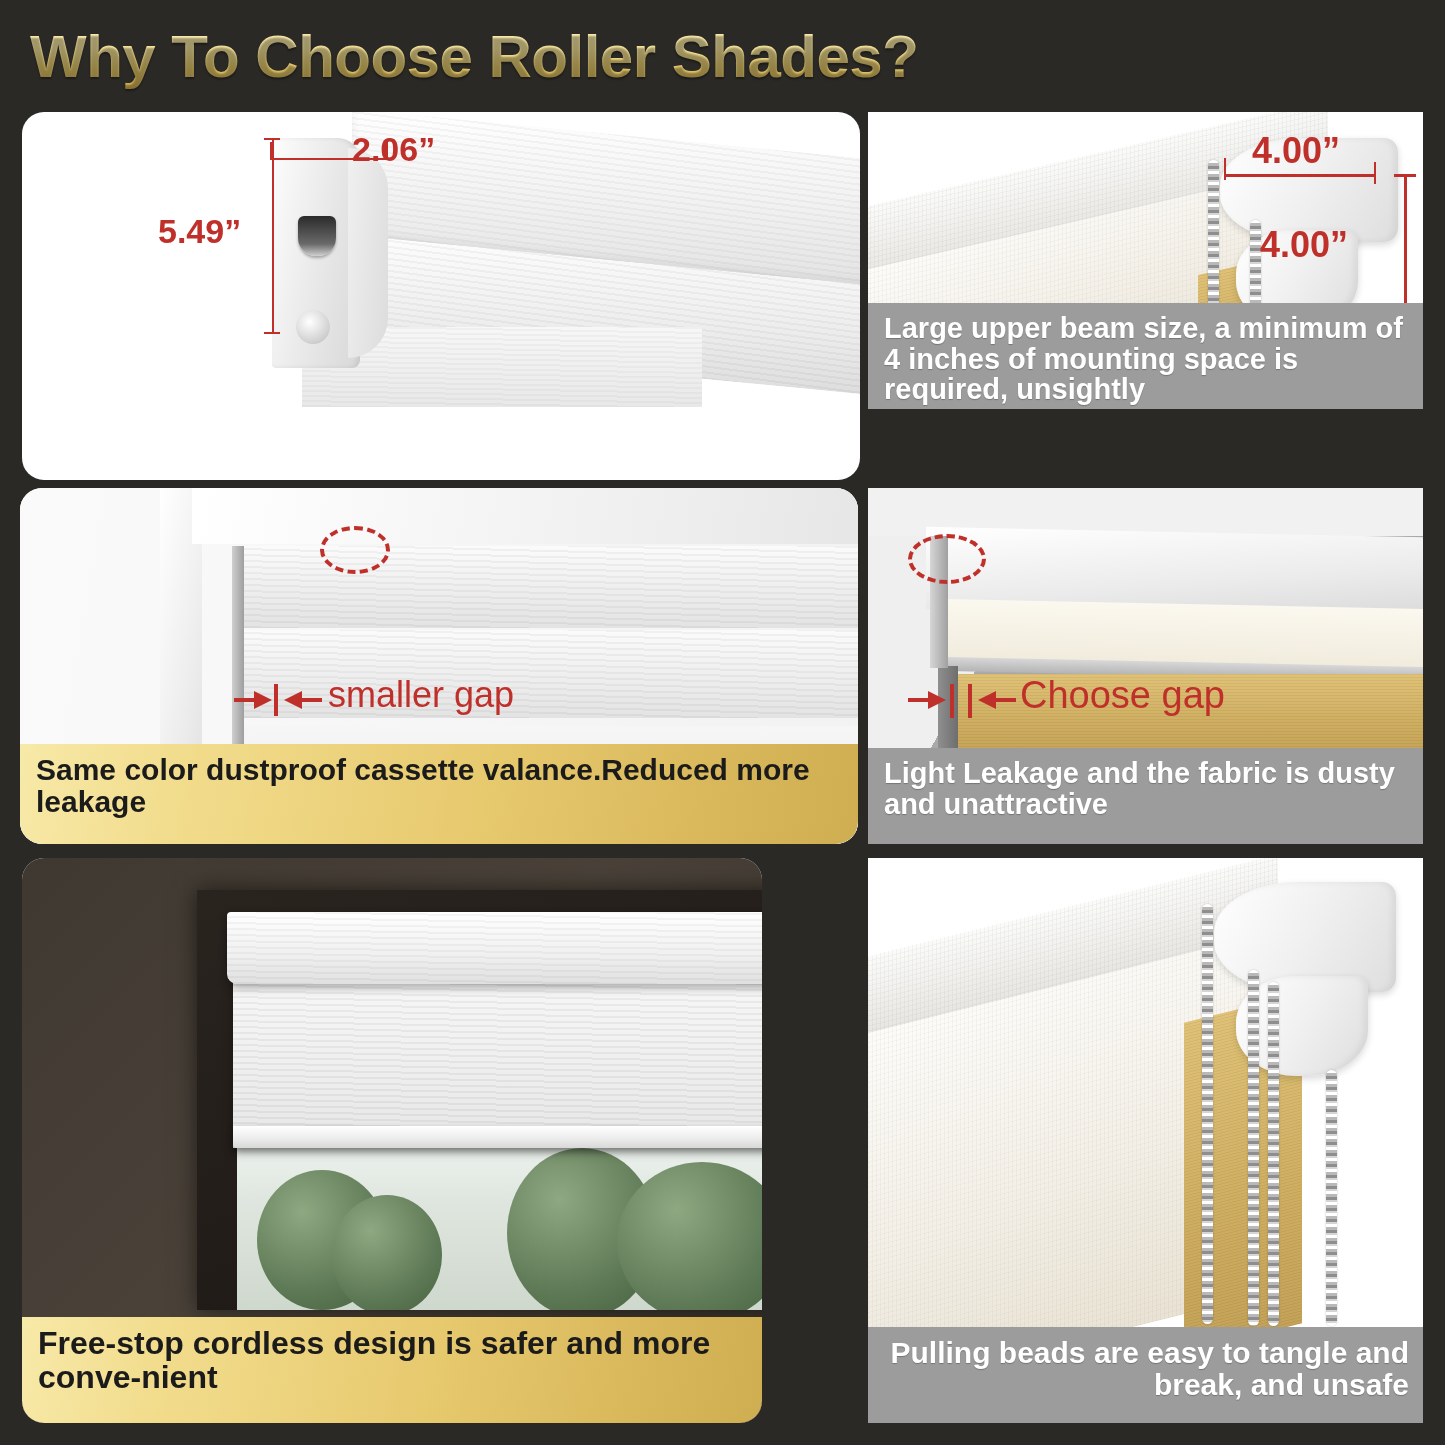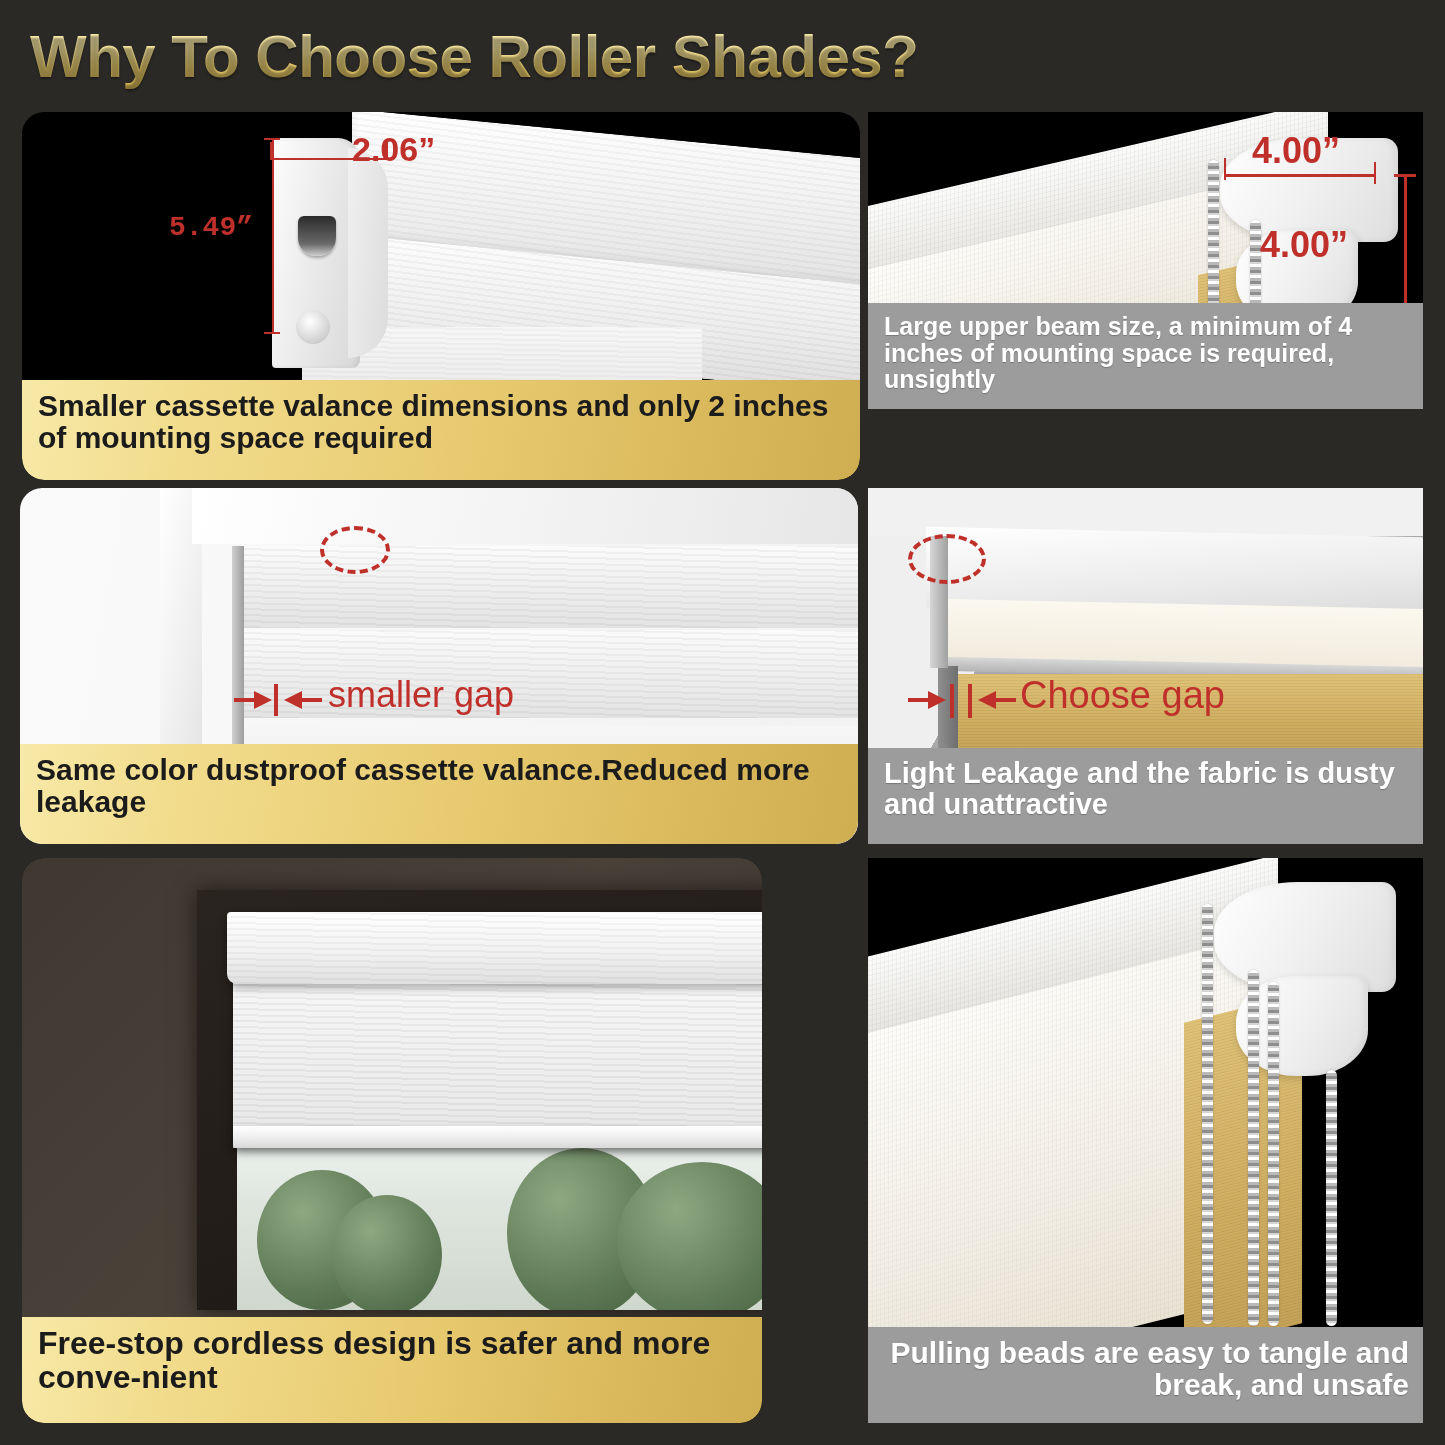--- a/index.html
+++ b/index.html
@@ -19,21 +19,21 @@
     letter-spacing:-0.5px;
     background:linear-gradient(180deg,#fff3bd 0%,#f6e49a 38%,#e4c96c 62%,#c9a646 100%);
     -webkit-background-clip:text; background-clip:text;
     color:transparent;
     -webkit-text-fill-color:transparent;
     white-space:nowrap;
     text-shadow:0 2px 2px rgba(0,0,0,.35);
   }
 
   
-  .panel { position:absolute; overflow:hidden; background:#000000;padding-left:32px; }
+  .panel { position:absolute; overflow:hidden; background:#ffffff;padding-left:32px; }
   .panel.rounded { border-radius:22px; }
 
   .photo { position:absolute; left:0; top:0; right:0; bottom:0; overflow:hidden; }
 
   .cap {
     position:absolute; left:0; right:0; bottom:0;
     padding:10px 14px 12px 16px;
     font-weight:bold; line-height:1.06;
     z-index:40;
   }
@@ -45,21 +45,21 @@
 
   
   #p1 { left:22px;  top:112px; width:838px;  height:368px; }
   #p2 { left:868px; top:112px; width:555px;  height:297px; }
   #p3 { left:20px;  top:488px; width:838px;  height:356px; }
   #p4 { left:868px; top:488px; width:555px;  height:356px; }
   #p5 { left:22px;  top:858px; width:740px;  height:565px; }
   #p6 { left:868px; top:858px; width:555px;  height:565px; }
 
   #p1 .cap { height:100px; font-size:30px; border-radius:0 0 22px 22px;}
-  #p2 .cap { height:106px; font-size:25px; }
+  #p2 .cap { height:106px; font-size:29px; }
   #p3 .cap { height:100px; font-size:30px; border-radius:0 0 22px 22px;}
   #p4 .cap { height:96px;  font-size:29px; }
   #p5 .cap { height:106px; font-size:32px; border-radius:0 0 22px 22px;}
   #p6 .cap { height:96px;  font-size:30px;text-align:right; }
 
   
   .v-bracket{
     position:absolute; left:250px; top:26px; width:88px; height:230px;
     background:linear-gradient(100deg,#fdfdfd,#e8e8e8 55%,#d8d8d8);
     border-radius:4px 22px 8px 4px;
@@ -221,23 +221,22 @@
     </div>
 
     <div class="dim-line-h" style="left:248px; top:46px; width:118px;"></div>
     <div class="tick-v" style="left:248px; top:30px;"></div>
     <div class="tick-v" style="left:364px; top:30px;"></div>
     <div class="dim" style="left:330px; top:18px; font-size:34px;">2.06”</div>
 
     <div class="dim-line-v" style="left:250px; top:26px; height:196px;"></div>
     <div class="tick-h" style="left:242px; top:26px;"></div>
     <div class="tick-h" style="left:242px; top:220px;"></div>
-    <div class="dim" style="left:147px; top:100px; font-size:28px;font-family:Liberation Mono, monospace;">5.49”</div>
-  </div>
-  <div class="cap gold">Smaller cassette valance dimensions and only 2 inches of mounting space required</div>
+    <div class="dim" style="left:136px; top:100px; font-size:34px;">5.49”</div>
+  </div>
 </div>
 
 <div class="panel" id="p2">
   <div class="photo">
     <div class="beam" style="left:-10px; top:42px; width:470px; height:108px; transform:skewY(-13deg);"></div>
     <div class="cloth" style="left:-10px; top:110px; width:430px; height:160px; transform:skewY(-13deg);"></div>
     <div class="khaki" style="left:330px; top:148px; width:130px; height:125px; transform:skewY(-13deg);"></div>
     <div class="bracket" style="left:352px; top:26px; width:178px; height:104px;"></div>
     <div class="bracket" style="left:368px; top:118px; width:122px; height:96px; border-radius:46% 10px 46% 46%;"></div>
     <div class="chain" style="left:340px; top:48px; height:215px;"></div>

